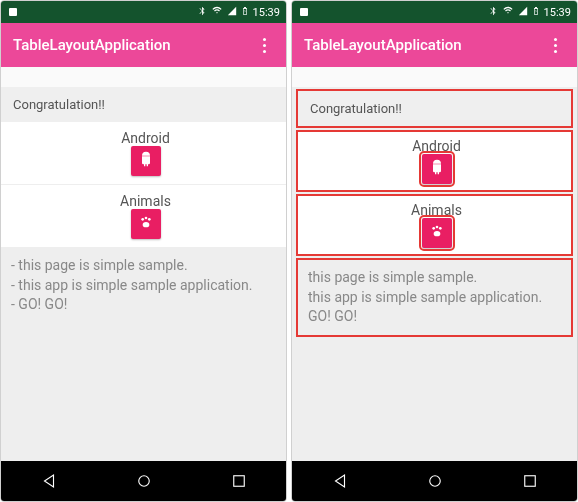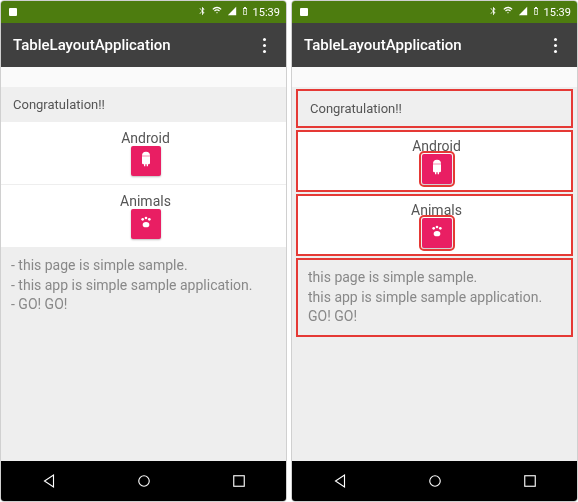--- a/index.html
+++ b/index.html
@@ -1,19 +1,19 @@
 <!DOCTYPE html>
 <html><head>
 <meta charset="utf-8">
 <style>
 body { margin: 0; padding: 0; background: #fff; font-family: Roboto, Arial, sans-serif; width: 578px; height: 502px; display: flex; gap: 4px; }
 .phone { width: 285px; height: 500px; background: #fafafa; border: 1px solid #d0d0d0; border-radius: 4px; overflow: hidden; display: flex; flex-direction: column; position: relative; }
-.statusbar { height: 22px; background: #4d7c0f; color: #fff; display: flex; align-items: center; justify-content: flex-end; padding: 0 6px; font-size: 11px; gap: 4px; position: relative; }
+.statusbar { height: 22px; background: #14532d; color: #fff; display: flex; align-items: center; justify-content: flex-end; padding: 0 6px; font-size: 11px; gap: 4px; position: relative; }
 .statusbar .left-dot { position: absolute; left: 8px; top: 7px; width: 8px; height: 8px; background: #fff; border-radius: 1px; }
-.appbar { height: 44px; background: #404040; color: #fff; display: flex; align-items: center; justify-content: space-between; padding: 0 12px; text-align: center; }
+.appbar { height: 44px; background: #ec4899; color: #fff; display: flex; align-items: center; justify-content: space-between; padding: 0 12px; text-align: center; }
 .appbar-title { font-size: 15px; font-weight: 500; }
 .overflow { width: 20px; height: 20px; display: flex; flex-direction: column; align-items: center; justify-content: center; gap: 3px; }
 .overflow span { width: 3px; height: 3px; background: #fff; border-radius: 50%; }
 .content { flex: 1; background: #eeeeee; overflow: hidden; margin-top: 20px; }
 .header-row { padding: 10px 12px; font-size: 13px; color: #555; background: #efefef; }
 .list-row { background: #fff; display: flex; align-items: center; justify-content: center; padding: 8px 8px 8px 12px; border-bottom: 1px solid #eee; flex-direction: column; }
 .list-row .label { font-size: 14px; color: #555; }
 .icon-btn { width: 30px; height: 30px; background: #e91e63; border-radius: 2px; display: flex; align-items: center; justify-content: center; box-shadow: 0 1px 2px rgba(0,0,0,0.25); }
 .icon-btn svg { fill: #fff; width: 16px; height: 16px; }
 .footer-block { padding: 8px 10px; font-size: 14px; color: #888; line-height: 1.4; }

